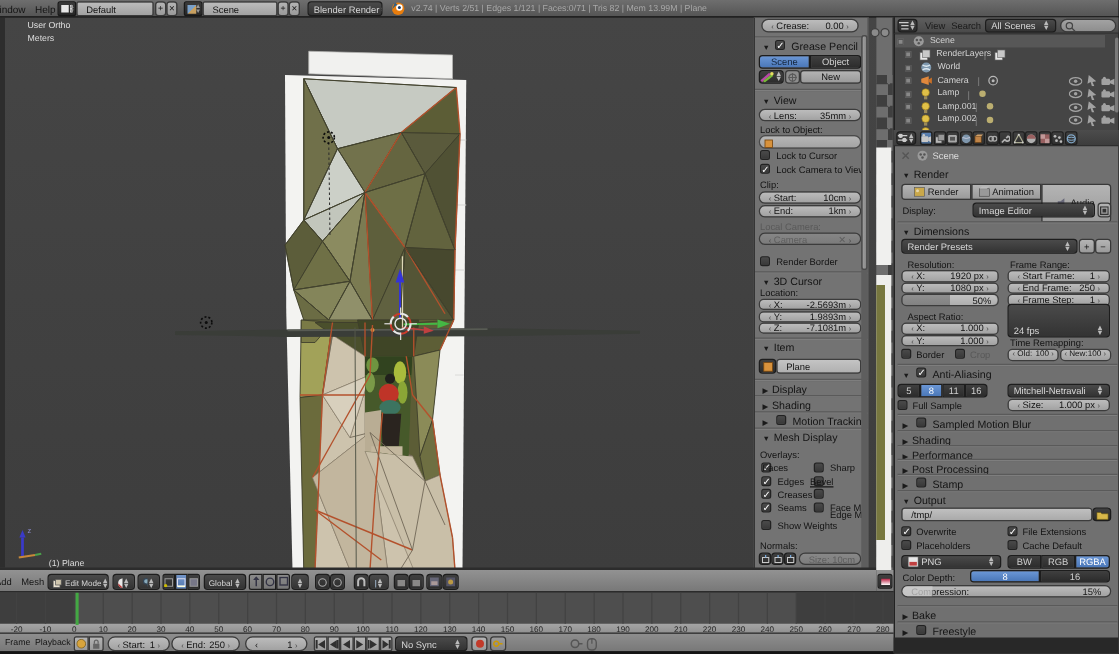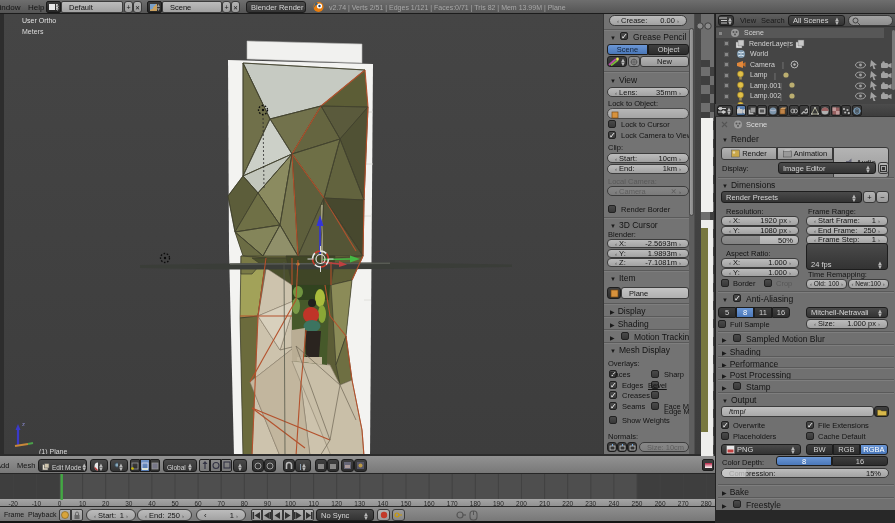--- a/index.html
+++ b/index.html
@@ -262,21 +262,21 @@
     </div>
 <div class="lbl" style="left:608px;top:177px;color:#595959">Local Camera:</div>
 <div class="pill" style="left:607px;top:186px;width:82px;height:10px;border-radius:7px;background:linear-gradient(#868686,#7b7b7b)">
       <span><i class="ar">‹</i>&nbsp;<span style="color:#5e5e5e">Camera</span></span>
       <span><span style="color:#5e5e5e">✕</span>&nbsp;<i class="ar">›</i></span>
     </div>
 <div class="cb" style="left:608px;top:205px"></div>
 <div class="lbl" style="left:621px;top:205px;">Render Border</div>
 <div class="sep" style="left:604px;top:217px;width:90px"></div>
 <div class="lbl" style="left:610px;top:220px;font-size:8.5px"><span class="tri">▼</span>3D Cursor</div>
-<div class="lbl" style="left:608px;top:230px;">Blender:</div>
+<div class="lbl" style="left:608px;top:230px;">Location:</div>
 <div class="pill" style="left:607px;top:239px;width:82px;height:9px;border-radius:4px;">
       <span><i class="ar">‹</i>&nbsp;X:</span>
       <span>-2.5693m&nbsp;<i class="ar">›</i></span>
     </div>
 <div class="pill" style="left:607px;top:248.5px;width:82px;height:9px;border-radius:4px;">
       <span><i class="ar">‹</i>&nbsp;Y:</span>
       <span>1.9893m&nbsp;<i class="ar">›</i></span>
     </div>
 <div class="pill" style="left:607px;top:258px;width:82px;height:9px;border-radius:4px;">
       <span><i class="ar">‹</i>&nbsp;Z:</span>

